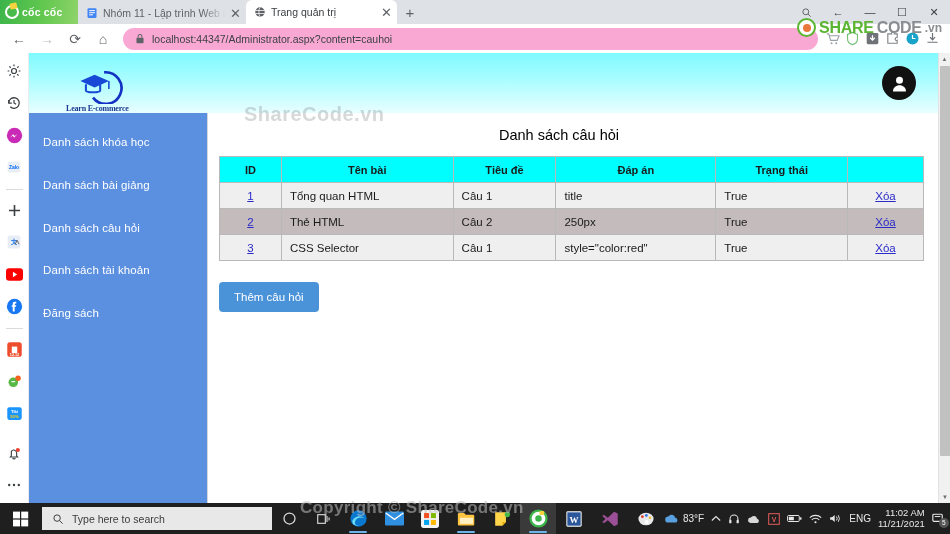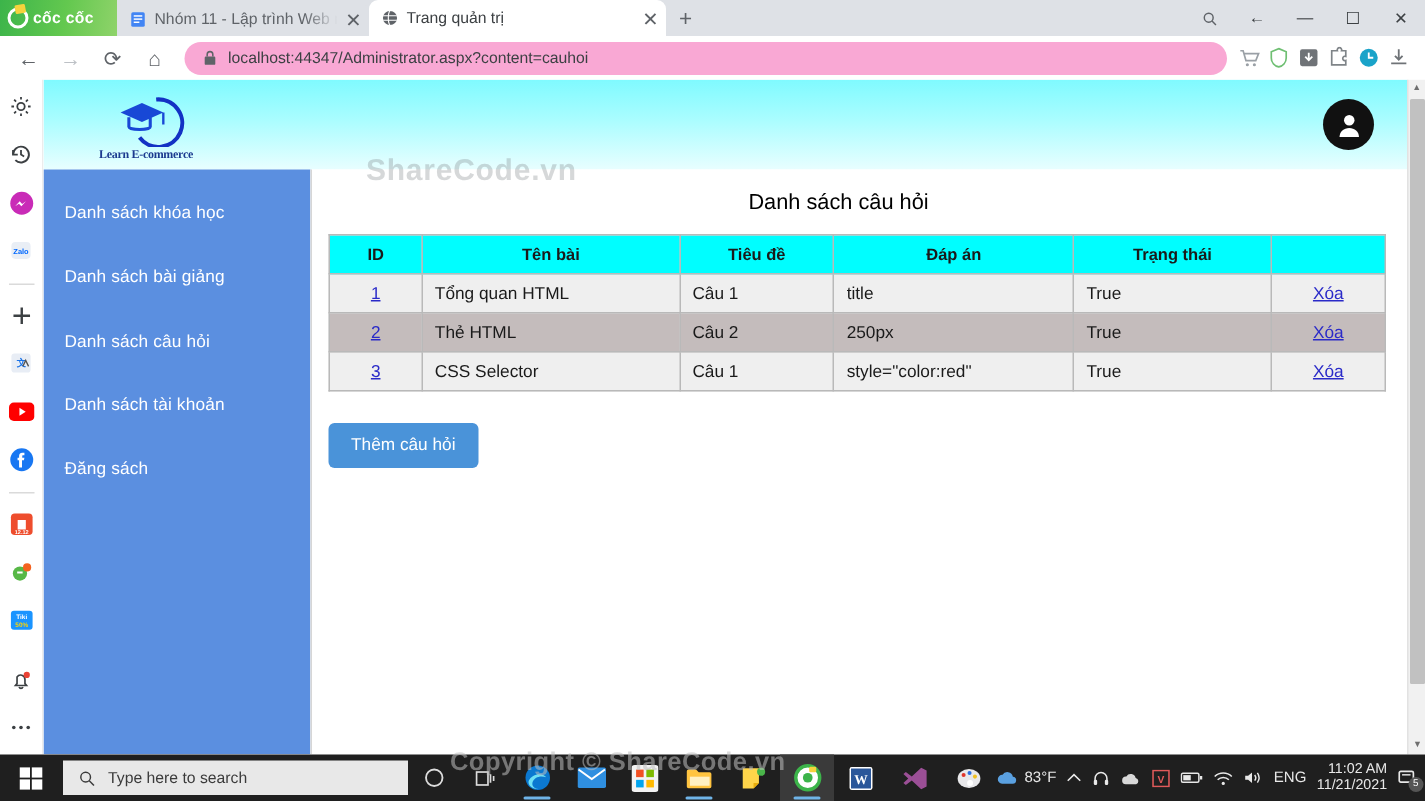--- a/index.html
+++ b/index.html
@@ -32,21 +32,21 @@
     border-radius: 1px; transform: rotate(-10deg);
   }
   .coccoc-text { font-size: 10.5px; font-weight: bold; letter-spacing: .2px; }
 
   .tab {
     height: 22px; display: flex; align-items: center;
     gap: 5px; padding: 0 5px 0 8px; font-size: 10.5px; color: #3c4043;
     border-radius: 6px 6px 0 0; position: relative; min-width: 0;
   }
   .tab.inactive { background: #dee1e6; width: 168px; }
-  .tab.active { background: #fff; width: 198px; height: 24px; }
+  .tab.active { background: #fff; width: 151px; height: 24px; }
   .tab-favicon { width: 12px; height: 12px; flex: none; }
   .tab-title {
     flex: 1; white-space: nowrap; overflow: hidden;
     text-overflow: clip; min-width: 0;
   }
   .tab.inactive .tab-title {
     -webkit-mask-image: linear-gradient(90deg,#000 82%,transparent 100%);
             mask-image: linear-gradient(90deg,#000 82%,transparent 100%);
     color: #5f6368;
   }
@@ -129,21 +129,21 @@
   .rail-sep { width: 17px; height: 1px; background: #dadada; margin: 2px 0 8px; }
   .rail-spacer { flex: 1; }
 
   .page {
     position: absolute; left: 29px; top: 0; width: 909px; height: 450px;
     background: #fff; overflow: hidden;
   }
 
   .site-header {
     height: 60px; background: linear-gradient(180deg,#7ffaff 0%,#aafdff 45%,#e8feff 100%);
-    position: relative; display: flex; align-items: center;
+    position: relative; display: flex; align-items: flex-end;
   }
   .brand { margin-left: 37px; display: flex; flex-direction: column; align-items: center; }
   .brand-name { font-size: 8px; font-weight: bold; color: #1b3a8f; font-family: "Liberation Serif", serif; letter-spacing: -.2px; }
   .avatar {
     position: absolute; right: 22px; top: 13px;
     width: 34px; height: 34px; border-radius: 50%;
     background: #111; display: flex; align-items: center; justify-content: center;
   }
 
   .body-row { display: flex; height: 390px; }
@@ -343,20 +343,26 @@
       <svg class="ext-ico" viewBox="0 0 16 16">
           <circle cx="8" cy="8" r="6.4" fill="#1aa3c9"></circle>
           <path d="M8 4.2V8h3.2" stroke="#fff" stroke-width="1.3" fill="none"></path>
         </svg>
       <svg class="ext-ico" viewBox="0 0 16 16">
           <path d="M8 2v7M5.3 6.6L8 9.4l2.7-2.8M2.6 12h10.8" stroke="#6f7377" stroke-width="1.3" fill="none"></path>
         </svg>
     </div>
   </div>
 
+  <div class="sc-toolbar-wm">
+    <div class="sc-logo-circle"></div>
+    <span class="sc-wm-text sc-green">SHARE</span>
+    <span class="sc-wm-text sc-grey">CODE</span>
+    <span class="sc-vn">.vn</span>
+  </div>
 
   <div class="viewport">
 
     <div class="leftrail">
       <div class="rail-ico">
         <svg width="16" height="16" viewBox="0 0 20 20">
             <circle cx="10" cy="10" r="3.1" fill="none" stroke="#3c4043" stroke-width="1.5"></circle>
             <path d="M10 2v2.2M10 15.8V18M2 10h2.2M15.8 10H18M4.3 4.3l1.6 1.6M14.1 14.1l1.6 1.6M15.7 4.3l-1.6 1.6M5.9 14.1l-1.6 1.6" stroke="#3c4043" stroke-width="1.5"></path>
           </svg>
       </div>

